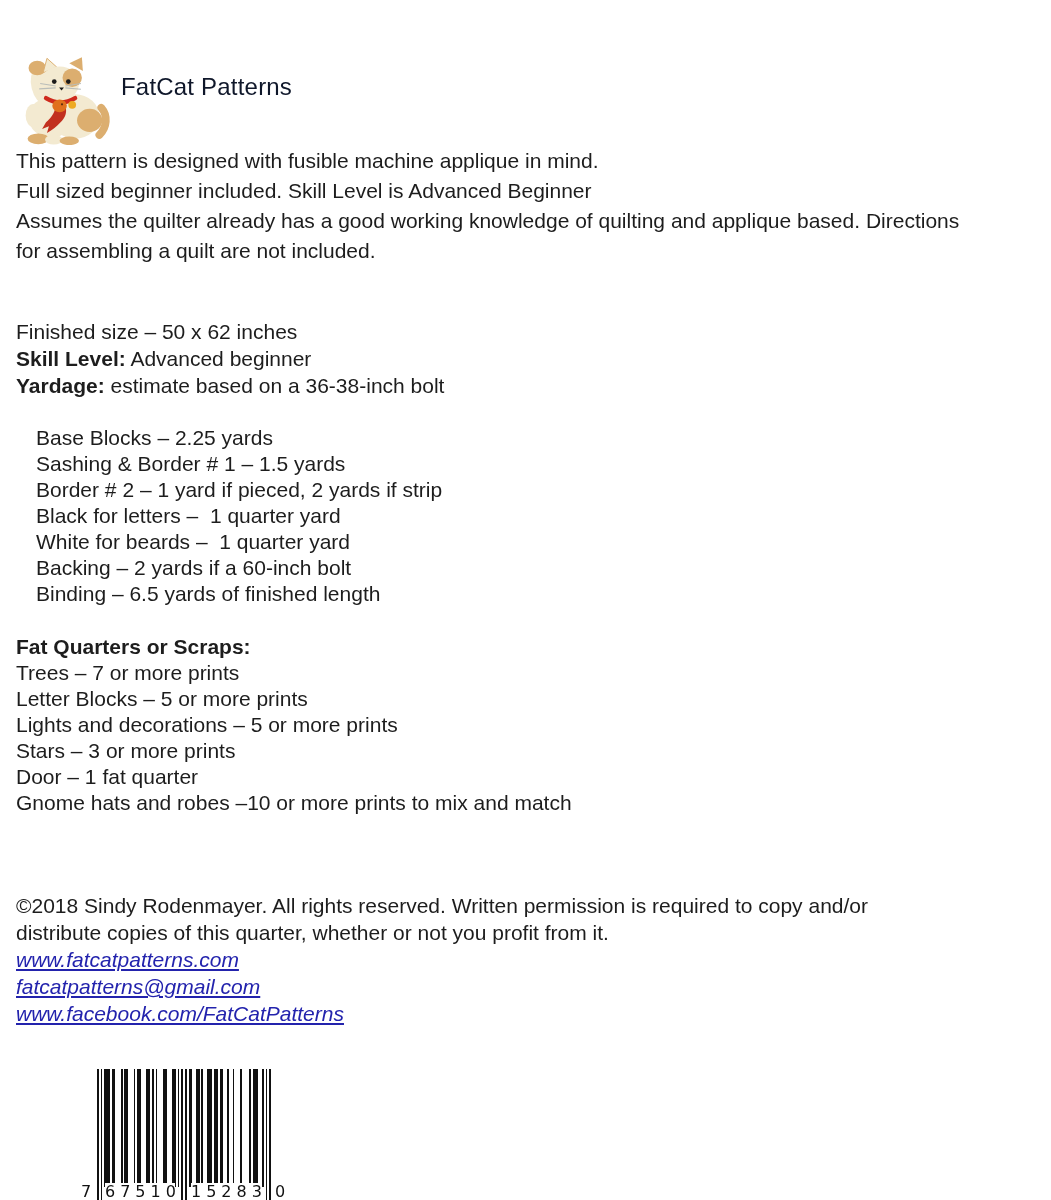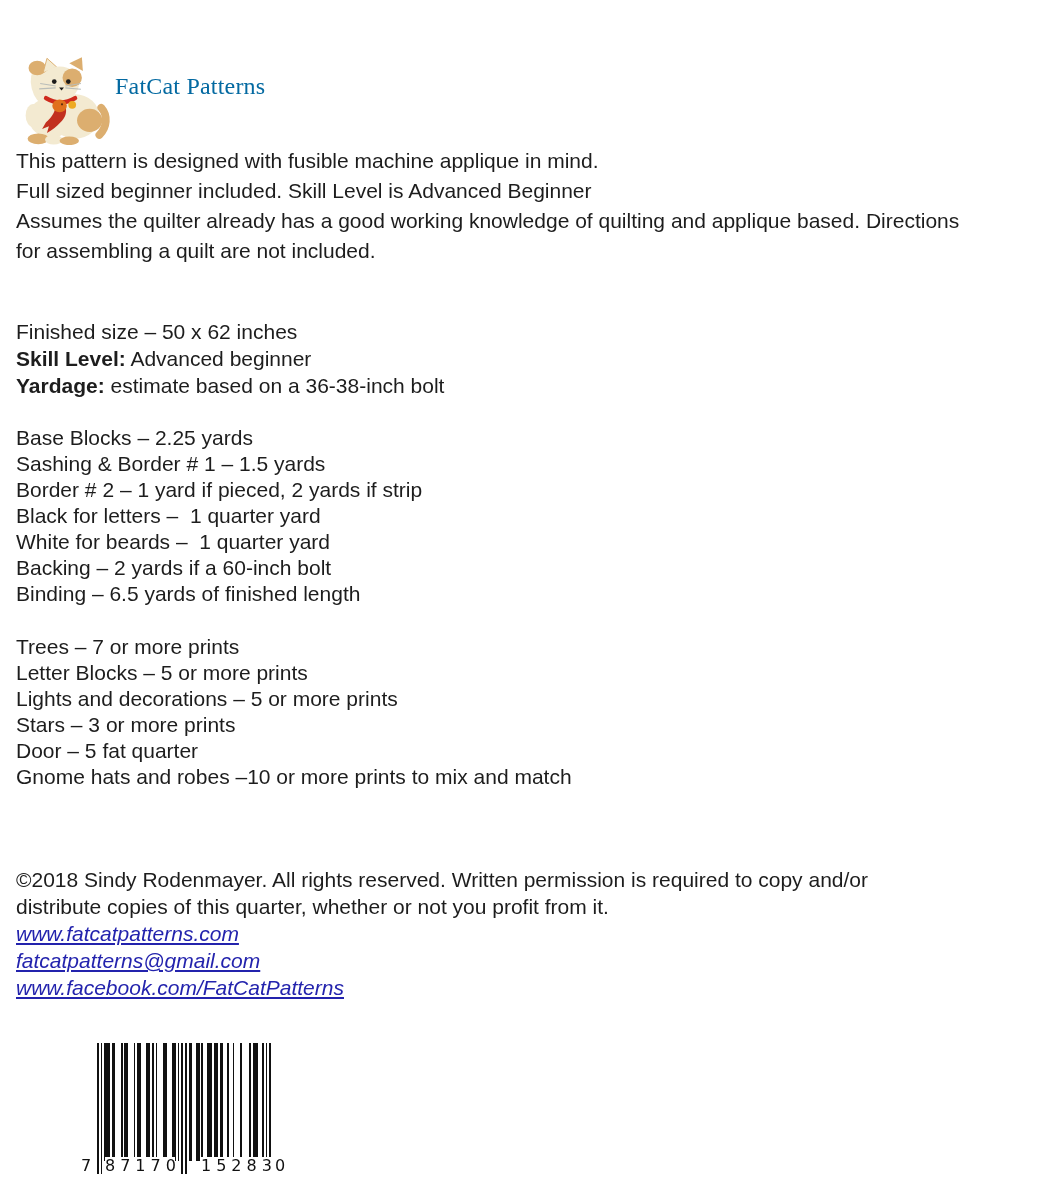--- a/index.html
+++ b/index.html
@@ -6,43 +6,43 @@
   body {
     width:1051px; height:1200px; background:#ffffff; overflow:hidden;
     font-family:"Liberation Sans", sans-serif; font-size:21px; color:#1d1d1d;
     -webkit-font-smoothing:antialiased;
   }
   .content { padding-left:16px; }
 
   
   .logo-row { padding-top:55px; display:flex; align-items:flex-start; }
   .cat-logo { width:97px; height:90px; flex:none; margin-left:-2px; }
-  .brand { font-family:Liberation Serif, serif; font-size:24px; color:#0369a1;
-           margin-top:18px; margin-left:4px; letter-spacing:0.2px; }
+  .brand { font-family:Liberation Sans, sans-serif; font-size:24px; color:#0f172a;
+           margin-top:18px; margin-left:10px; letter-spacing:0.2px; }
 
   
   .line { white-space:pre; }
   .intro   { margin-top:1px;  line-height:30px; }
   .details { margin-top:52px; line-height:27px; }
-  .yardage { margin-top:26px; line-height:26px; }
+  .yardage { margin-top:26px; line-height:26px;margin-left:20px; }
   .fatq    { margin-top:27px; line-height:26px; }
   .footer  { margin-top:76px; line-height:27px; }
   .lbl { font-weight:bold; }
   .footer a { color:var(--link-color); text-decoration:underline;font-style:italic; }
 
   
   .barcode-wrap { position:relative; margin-top:42px; margin-left:81px;
                   width:174px; height:146px; }
   .bc-bars { position:absolute; left:0; top:0; width:174px; height:131px; }
   .bc-d { position:absolute; top:114px; height:18px; line-height:18px;
           font-family:"DejaVu Sans", sans-serif; font-size:16px; color:#111;
           background:#fff; }
   .bc-left  { left:-16px; }
   .bc-g1 { left:8px;  width:70px; text-align:center; letter-spacing:5px; }
-  .bc-g2 { left:104px; width:70px; text-align:right; letter-spacing:5px; }
+  .bc-g2 { left:94px; width:70px; text-align:right; letter-spacing:5px; }
   .bc-right { left:178px; }
 </style>
 </head>
 <body>
 
 <div class="content">
 
   <div class="logo-row">
     <svg class="cat-logo" viewBox="0 0 100 92" aria-hidden="true">
 
@@ -101,25 +101,26 @@
     <div class="line">Base Blocks – 2.25 yards</div>
     <div class="line">Sashing &amp; Border # 1 – 1.5 yards</div>
     <div class="line">Border # 2 – 1 yard if pieced, 2 yards if strip</div>
     <div class="line">Black for letters –  1 quarter yard</div>
     <div class="line">White for beards –  1 quarter yard</div>
     <div class="line">Backing – 2 yards if a 60-inch bolt</div>
     <div class="line">Binding – 6.5 yards of finished length</div>
   </div>
 
   <div class="fatq">
+    <div class="line lbl">Fat Quarters or Scraps:</div>
     <div class="line">Trees – 7 or more prints</div>
     <div class="line">Letter Blocks – 5 or more prints</div>
     <div class="line">Lights and decorations – 5 or more prints</div>
     <div class="line">Stars – 3 or more prints</div>
-    <div class="line">Door – 5 fat quarter</div>
+    <div class="line">Door – 1 fat quarter</div>
     <div class="line">Gnome hats and robes –10 or more prints to mix and match</div>
   </div>
 
   <div class="footer">
     <div class="line">©2018 Sindy Rodenmayer. All rights reserved. Written permission is required to copy and/or</div>
     <div class="line">distribute copies of this quarter, whether or not you profit from it.</div>
     <div class="line"><a href="#">www.fatcatpatterns.com</a></div>
     <div class="line"><a href="#">fatcatpatterns@gmail.com</a></div>
     <div class="line"><a href="#">www.facebook.com/FatCatPatterns</a></div>
   </div>
@@ -151,18 +152,18 @@
         <div style="position: absolute; top: 0px; background: rgb(17, 17, 17); left: 130.04px; width: 1.83px; height: 118px;"></div>
         <div style="position: absolute; top: 0px; background: rgb(17, 17, 17); left: 135.54px; width: 1.83px; height: 118px;"></div>
         <div style="position: absolute; top: 0px; background: rgb(17, 17, 17); left: 142.86px; width: 1.83px; height: 118px;"></div>
         <div style="position: absolute; top: 0px; background: rgb(17, 17, 17); left: 152.02px; width: 1.83px; height: 118px;"></div>
         <div style="position: absolute; top: 0px; background: rgb(17, 17, 17); left: 155.68px; width: 5.49px; height: 118px;"></div>
         <div style="position: absolute; top: 0px; background: rgb(17, 17, 17); left: 164.84px; width: 1.83px; height: 118px;"></div>
         <div style="position: absolute; top: 0px; background: rgb(17, 17, 17); left: 168.51px; width: 1.83px; height: 131px;"></div>
         <div style="position: absolute; top: 0px; background: rgb(17, 17, 17); left: 172.17px; width: 1.83px; height: 131px;"></div>
       </div>
     <span class="bc-d bc-left">7</span>
-    <span class="bc-d bc-g1">87170</span>
+    <span class="bc-d bc-g1">67510</span>
     <span class="bc-d bc-g2">15283</span>
     <span class="bc-d bc-right">0</span>
   </div>
 
 </div>
 
 </body></html>

